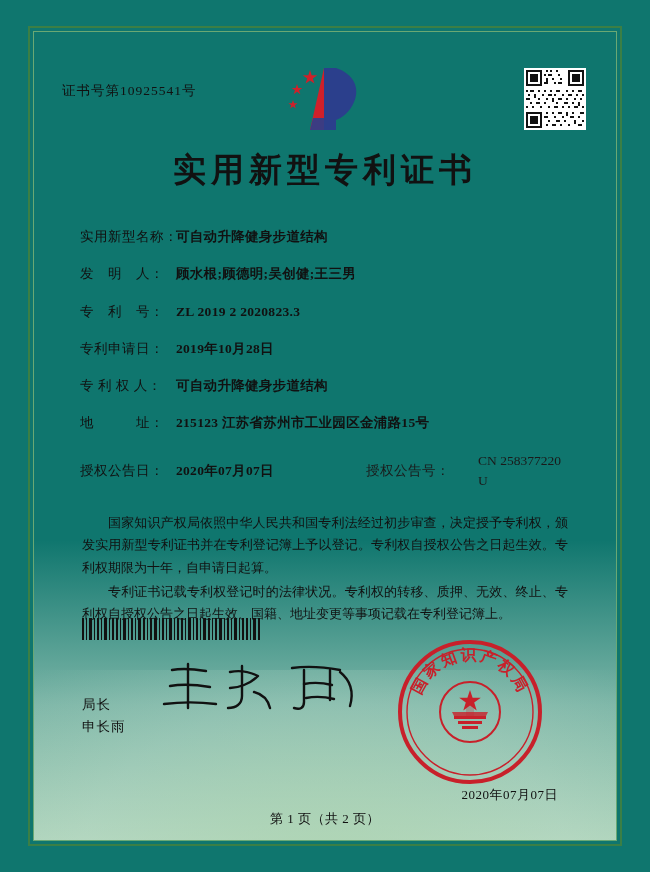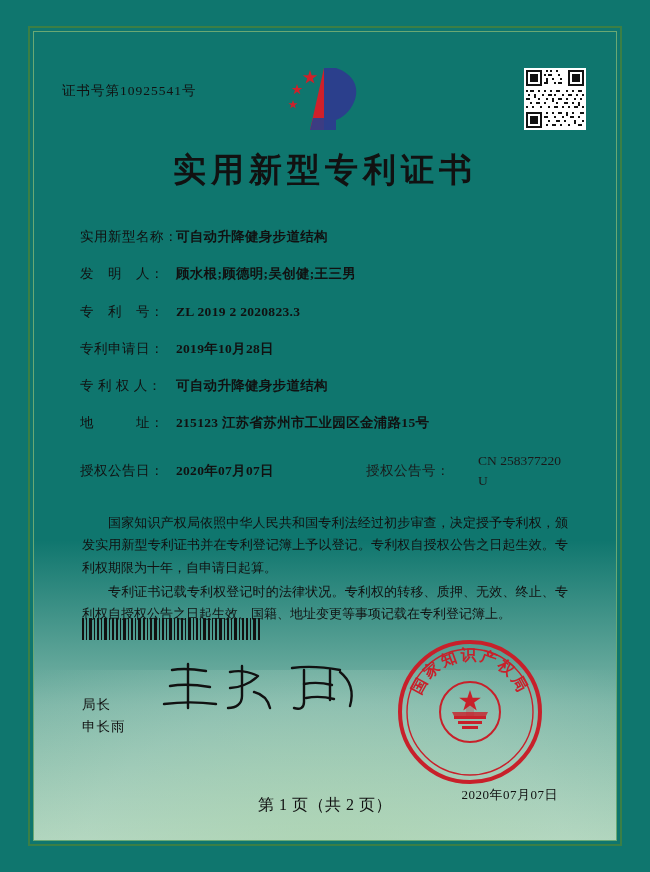--- a/index.html
+++ b/index.html
@@ -220,23 +220,23 @@
     top: 186px;
     font-size: 13px;
     color: #111;
     letter-spacing: 0.5px;
   }
 
   .page-footer {
     position: absolute;
     left: 0;
     right: 0;
-    bottom: 24px;
+    bottom: 12px;
     text-align: center;
-    font-size: 16px;
+    font-size: 13px;
     color: #111;
     letter-spacing: 0.5px;
     margin-top: 44px;
   }
 </style>
 </head>
 <body>
 
 <div class="certificate">
 

